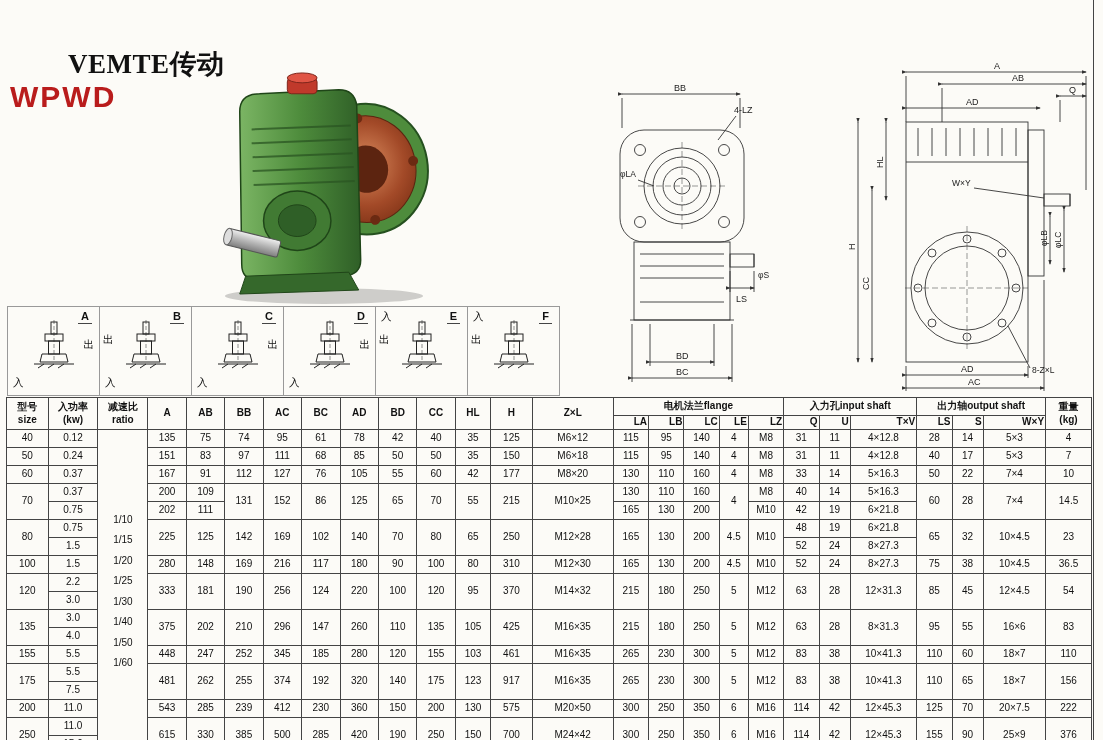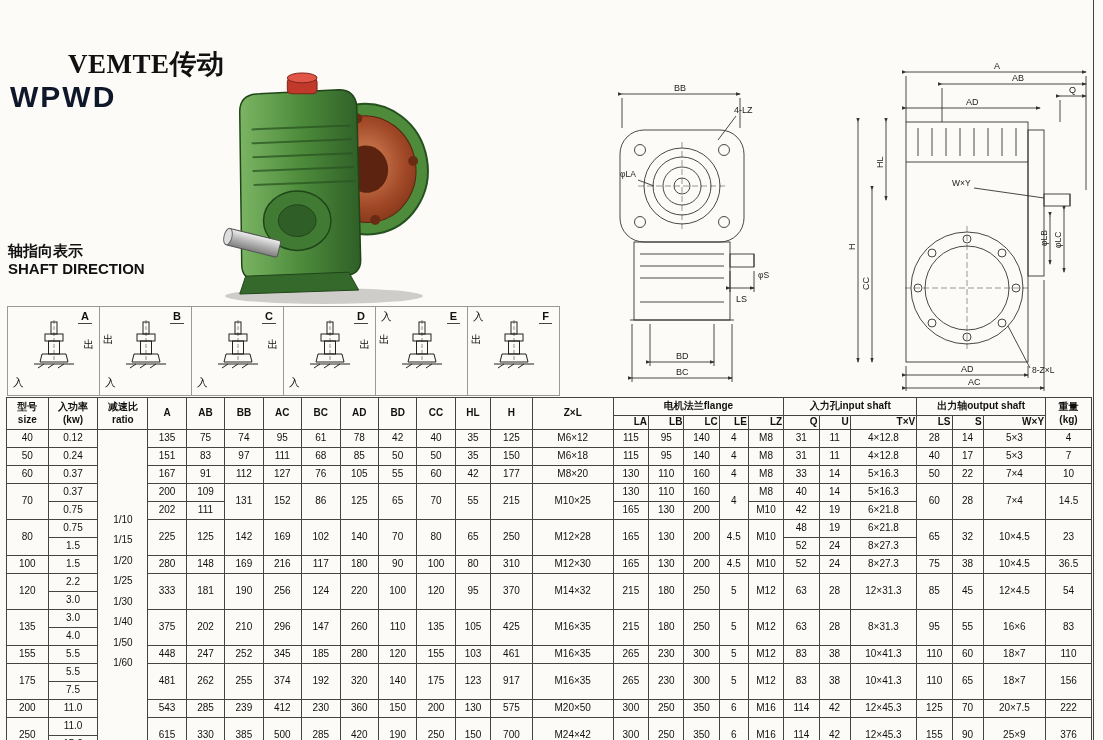--- a/index.html
+++ b/index.html
@@ -1,21 +1,21 @@
 <!DOCTYPE html>
 <html><head>
 <meta charset="utf-8">
 <style>
   html,body{margin:0;padding:0;background:#e8e8e8;}
   .page{position:relative;width:1103px;height:740px;background:#fcfbf7;overflow:hidden;
         font-family:"Liberation Sans","DejaVu Sans",sans-serif;color:#111;}
   .edge-line{position:absolute;left:1093px;top:0;width:1px;height:740px;background:#444;}
   .brand{position:absolute;left:68px;top:6px;font-family:"Liberation Serif","DejaVu Serif",serif;
          font-weight:bold;font-size:27px;letter-spacing:.5px;margin-top:40px;}
-  .model{position:absolute;left:10px;top:80px;font-weight:bold;font-size:30px;letter-spacing:2px;color:#0f172a;}
+  .model{position:absolute;left:10px;top:80px;font-weight:bold;font-size:30px;letter-spacing:2px;color:#b91c1c;}
   .shaft-heading{position:absolute;left:8px;top:242px;font-size:15px;font-weight:bold;line-height:1.2;}
   
   .dir-row{position:absolute;left:8px;top:306px;display:flex;}
   .dir-box{position:relative;width:91px;height:88px;border:1px solid #999;margin-left:-1px;}
   .dir-box .letter{position:absolute;top:3px;right:7px;font-size:11px;font-weight:bold;
                    border-bottom:1px solid #444;padding:0 3px 1px;}
   .dir-box svg{position:absolute;left:50%;top:13px;transform:translateX(-50%);}
   .lab{position:absolute;font-size:10.5px;}
   .in-bl{left:5px;bottom:5px;}  .in-tl{left:5px;top:3px;}
   .out-r{right:5px;top:31px;}   .out-l{left:3px;top:26px;}
@@ -83,24 +83,20 @@
     <ellipse cx="93" cy="26" rx="15" ry="5" fill="#e05545" stroke="#7c241a"></ellipse>
     <ellipse cx="88" cy="170" rx="34" ry="30" fill="#417a33" stroke="#1f4518" stroke-width="1.5"></ellipse>
     <ellipse cx="88" cy="170" rx="19" ry="16" fill="#2f5f27" stroke="#1f4518"></ellipse>
     <g transform="rotate(14 60 196)">
       <rect x="16" y="188" width="54" height="17" rx="2" fill="url(#gs)" stroke="#555"></rect>
       <ellipse cx="17" cy="196.5" rx="4" ry="8.5" fill="#dedede" stroke="#666"></ellipse>
     </g>
     <path d="M36,226 L140,222 L150,240 L30,244 Z" fill="#35682b" stroke="#1f4518"></path>
   </svg>
 
-  <div class="shaft-heading">
-    <div>轴指向表示</div>
-    <div>SHAFT DIRECTION</div>
-  </div>
 
   <svg width="0" height="0" style="position:absolute" aria-hidden="true">
     <defs>
       <g id="shaftsym" stroke="#222" fill="none" stroke-width="1">
         <rect x="23" y="2" width="6" height="12"></rect>
         <rect x="17" y="14" width="18" height="7"></rect>
         <rect x="20.5" y="21" width="11" height="13"></rect>
         <path d="M14 34 L38 34 L40 42 L12 42 Z"></path>
         <line x1="6" y1="44" x2="46" y2="44"></line>
         <line x1="10" y1="48" x2="16" y2="44"></line>

